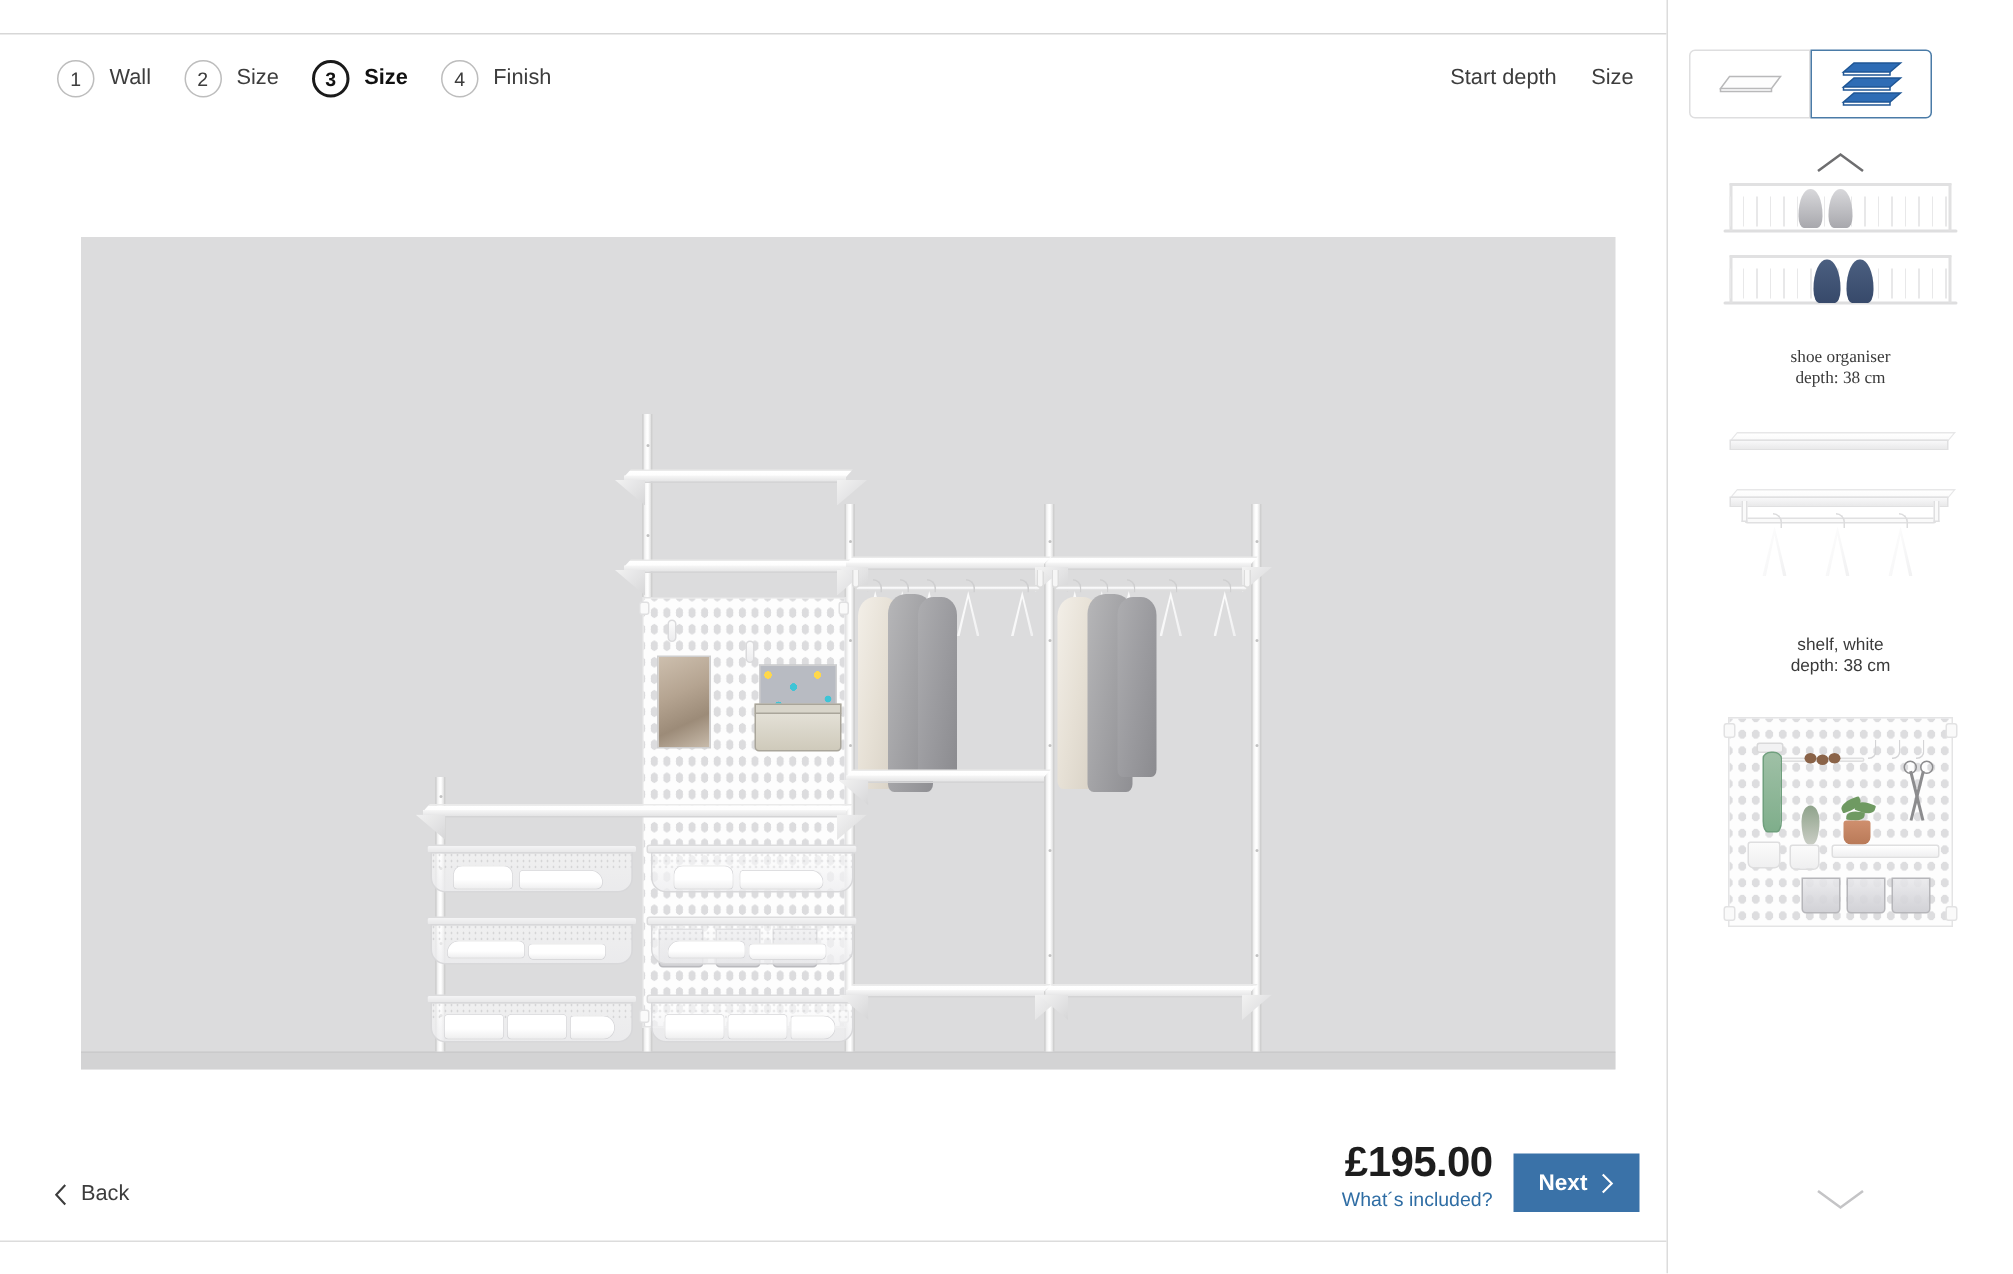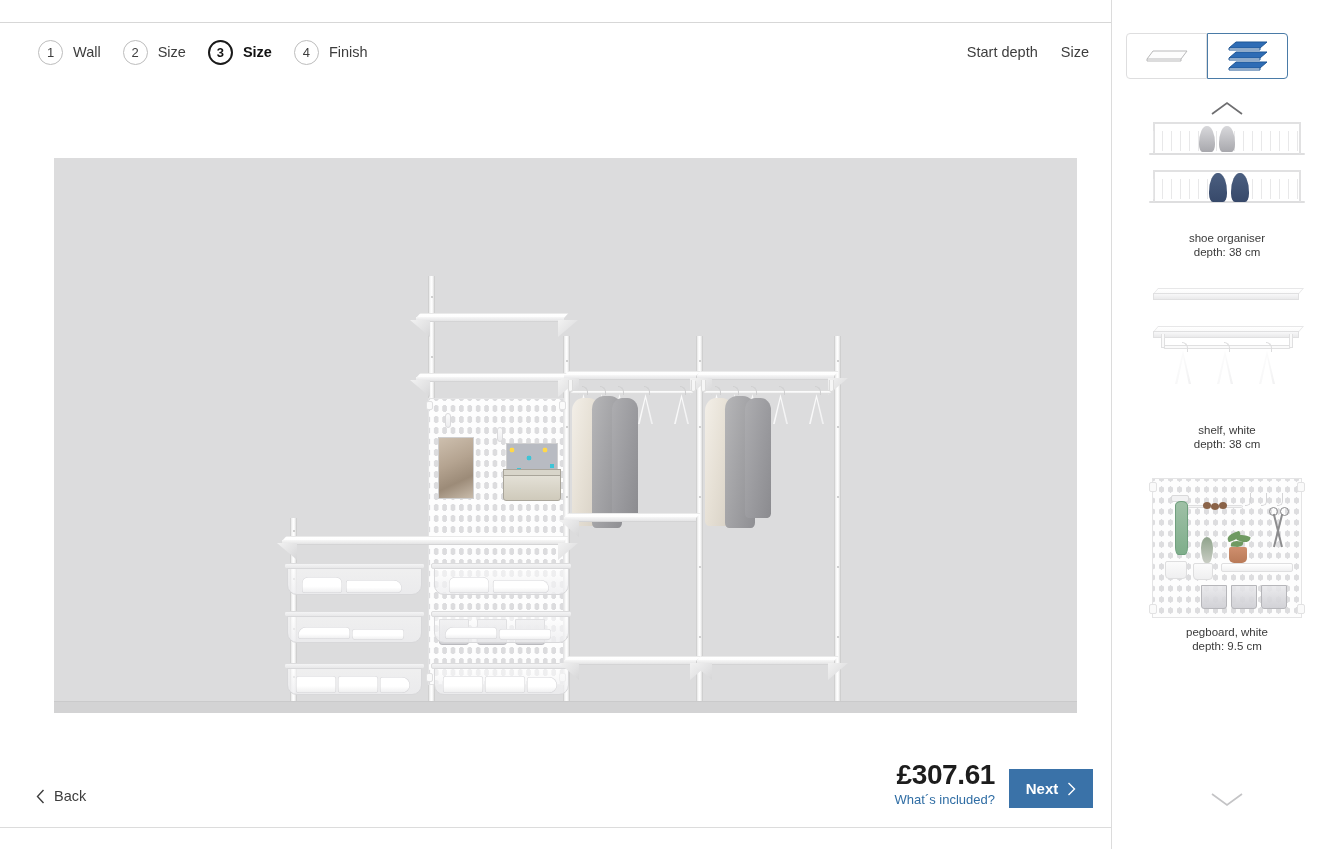--- a/index.html
+++ b/index.html
@@ -894,21 +894,21 @@
     <div class="bottom-sep"></div>
 
     <div class="back-btn">
       <svg width="9" height="15" viewBox="0 0 9 15">
         <polyline points="7.5,1 1.5,7.5 7.5,14" fill="none" stroke="#3d3d3d" stroke-width="1.4"></polyline>
       </svg>
       <span class="lbl">Back</span>
     </div>
 
     <div class="price-block">
-      <div class="price">£307.61</div>
+      <div class="price">£195.00</div>
       <a class="incl-link">What´s included?</a>
     </div>
 
     <button class="next-btn">
       <span>Next</span>
       <svg width="9" height="14" viewBox="0 0 9 14">
         <polyline points="1.5,1 7.5,7 1.5,13" fill="none" stroke="#ffffff" stroke-width="1.4"></polyline>
       </svg>
     </button>
 
@@ -943,21 +943,21 @@
 
     <div class="scroll-arrow up">
       <svg width="34" height="16" viewBox="0 0 34 16">
         <polyline points="2,13 17,2 32,13" fill="none" stroke="#6e6e70" stroke-width="1.7"></polyline>
       </svg>
     </div>
 
     <div class="part-list">
 
 
-      <div class="part" style="height:158px;">
+      <div class="part" style="height:158px;font-family:Liberation Serif, serif;">
         <div class="part-art th-shoe">
 
           <div class="shoe-rack" style="top:2px;">
             <div class="rtop"></div>
               <div class="rbot"></div>
             <div class="rside" style="left:4px;"></div>
               <div class="rside" style="left:150px;"></div>
             <div class="rwires"></div>
             <div class="shoe" style="left:50px; top:4px; width:16px; height:26px;
                         background:linear-gradient(to bottom,#d8d8db,#a8a8ad);"></div>
@@ -1057,24 +1057,20 @@
             <div class="peg-shelf" style="left:68px; top:84px; width:72px; height:9px;"></div>
 
             <div class="cup" style="left:12px; top:82px; width:22px; height:18px;"></div>
             <div class="cup" style="left:40px; top:84px; width:20px; height:17px;"></div>
 
             <div class="peg-bin" style="left:48px; top:106px; width:26px; height:24px;"></div>
             <div class="peg-bin" style="left:78px; top:106px; width:26px; height:24px;"></div>
             <div class="peg-bin" style="left:108px; top:106px; width:26px; height:24px;"></div>
           </div>
         </div>
-        <div class="part-cap" style="padding-top:6px;">
-          <div>pegboard, white</div>
-          <div>depth: 9.5 cm</div>
-        </div>
       </div>
 
     </div>
 
     <div class="scroll-arrow down">
       <svg width="34" height="16" viewBox="0 0 34 16">
         <polyline points="2,3 17,14 32,3" fill="none" stroke="#c4c4c6" stroke-width="1.7"></polyline>
       </svg>
     </div>
 

